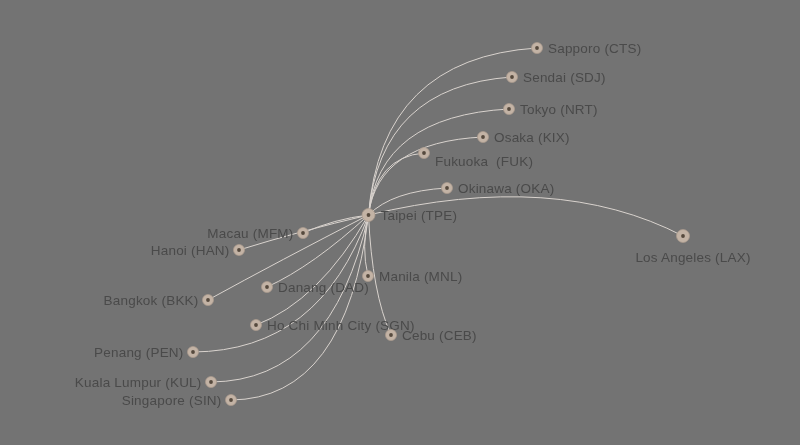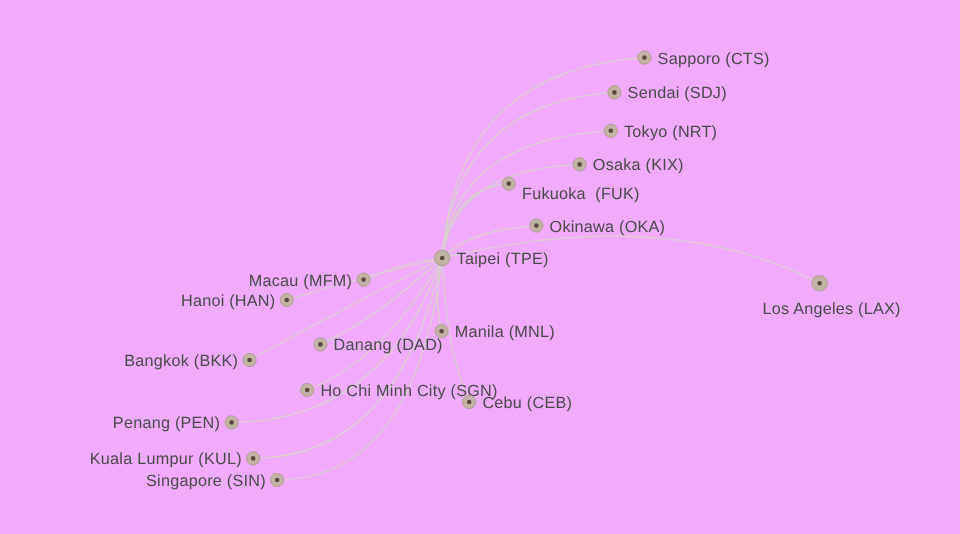--- a/index.html
+++ b/index.html
@@ -5,21 +5,21 @@
   html, body {
     margin: 0;
     padding: 0;
     background: #ffffff;
     font-family: "Liberation Sans", sans-serif;
   }
   .stage {
     position: relative;
     width: 800px;
     height: 445px;
-    background: #f0abfc;
+    background: #737373;
     overflow: hidden;
   }
   svg text {
     font-family: "Liberation Sans", sans-serif;
     font-size: 13.5px;
     letter-spacing: 0.2px;
     white-space: pre;
     user-select: none;
   }
   svg path {

